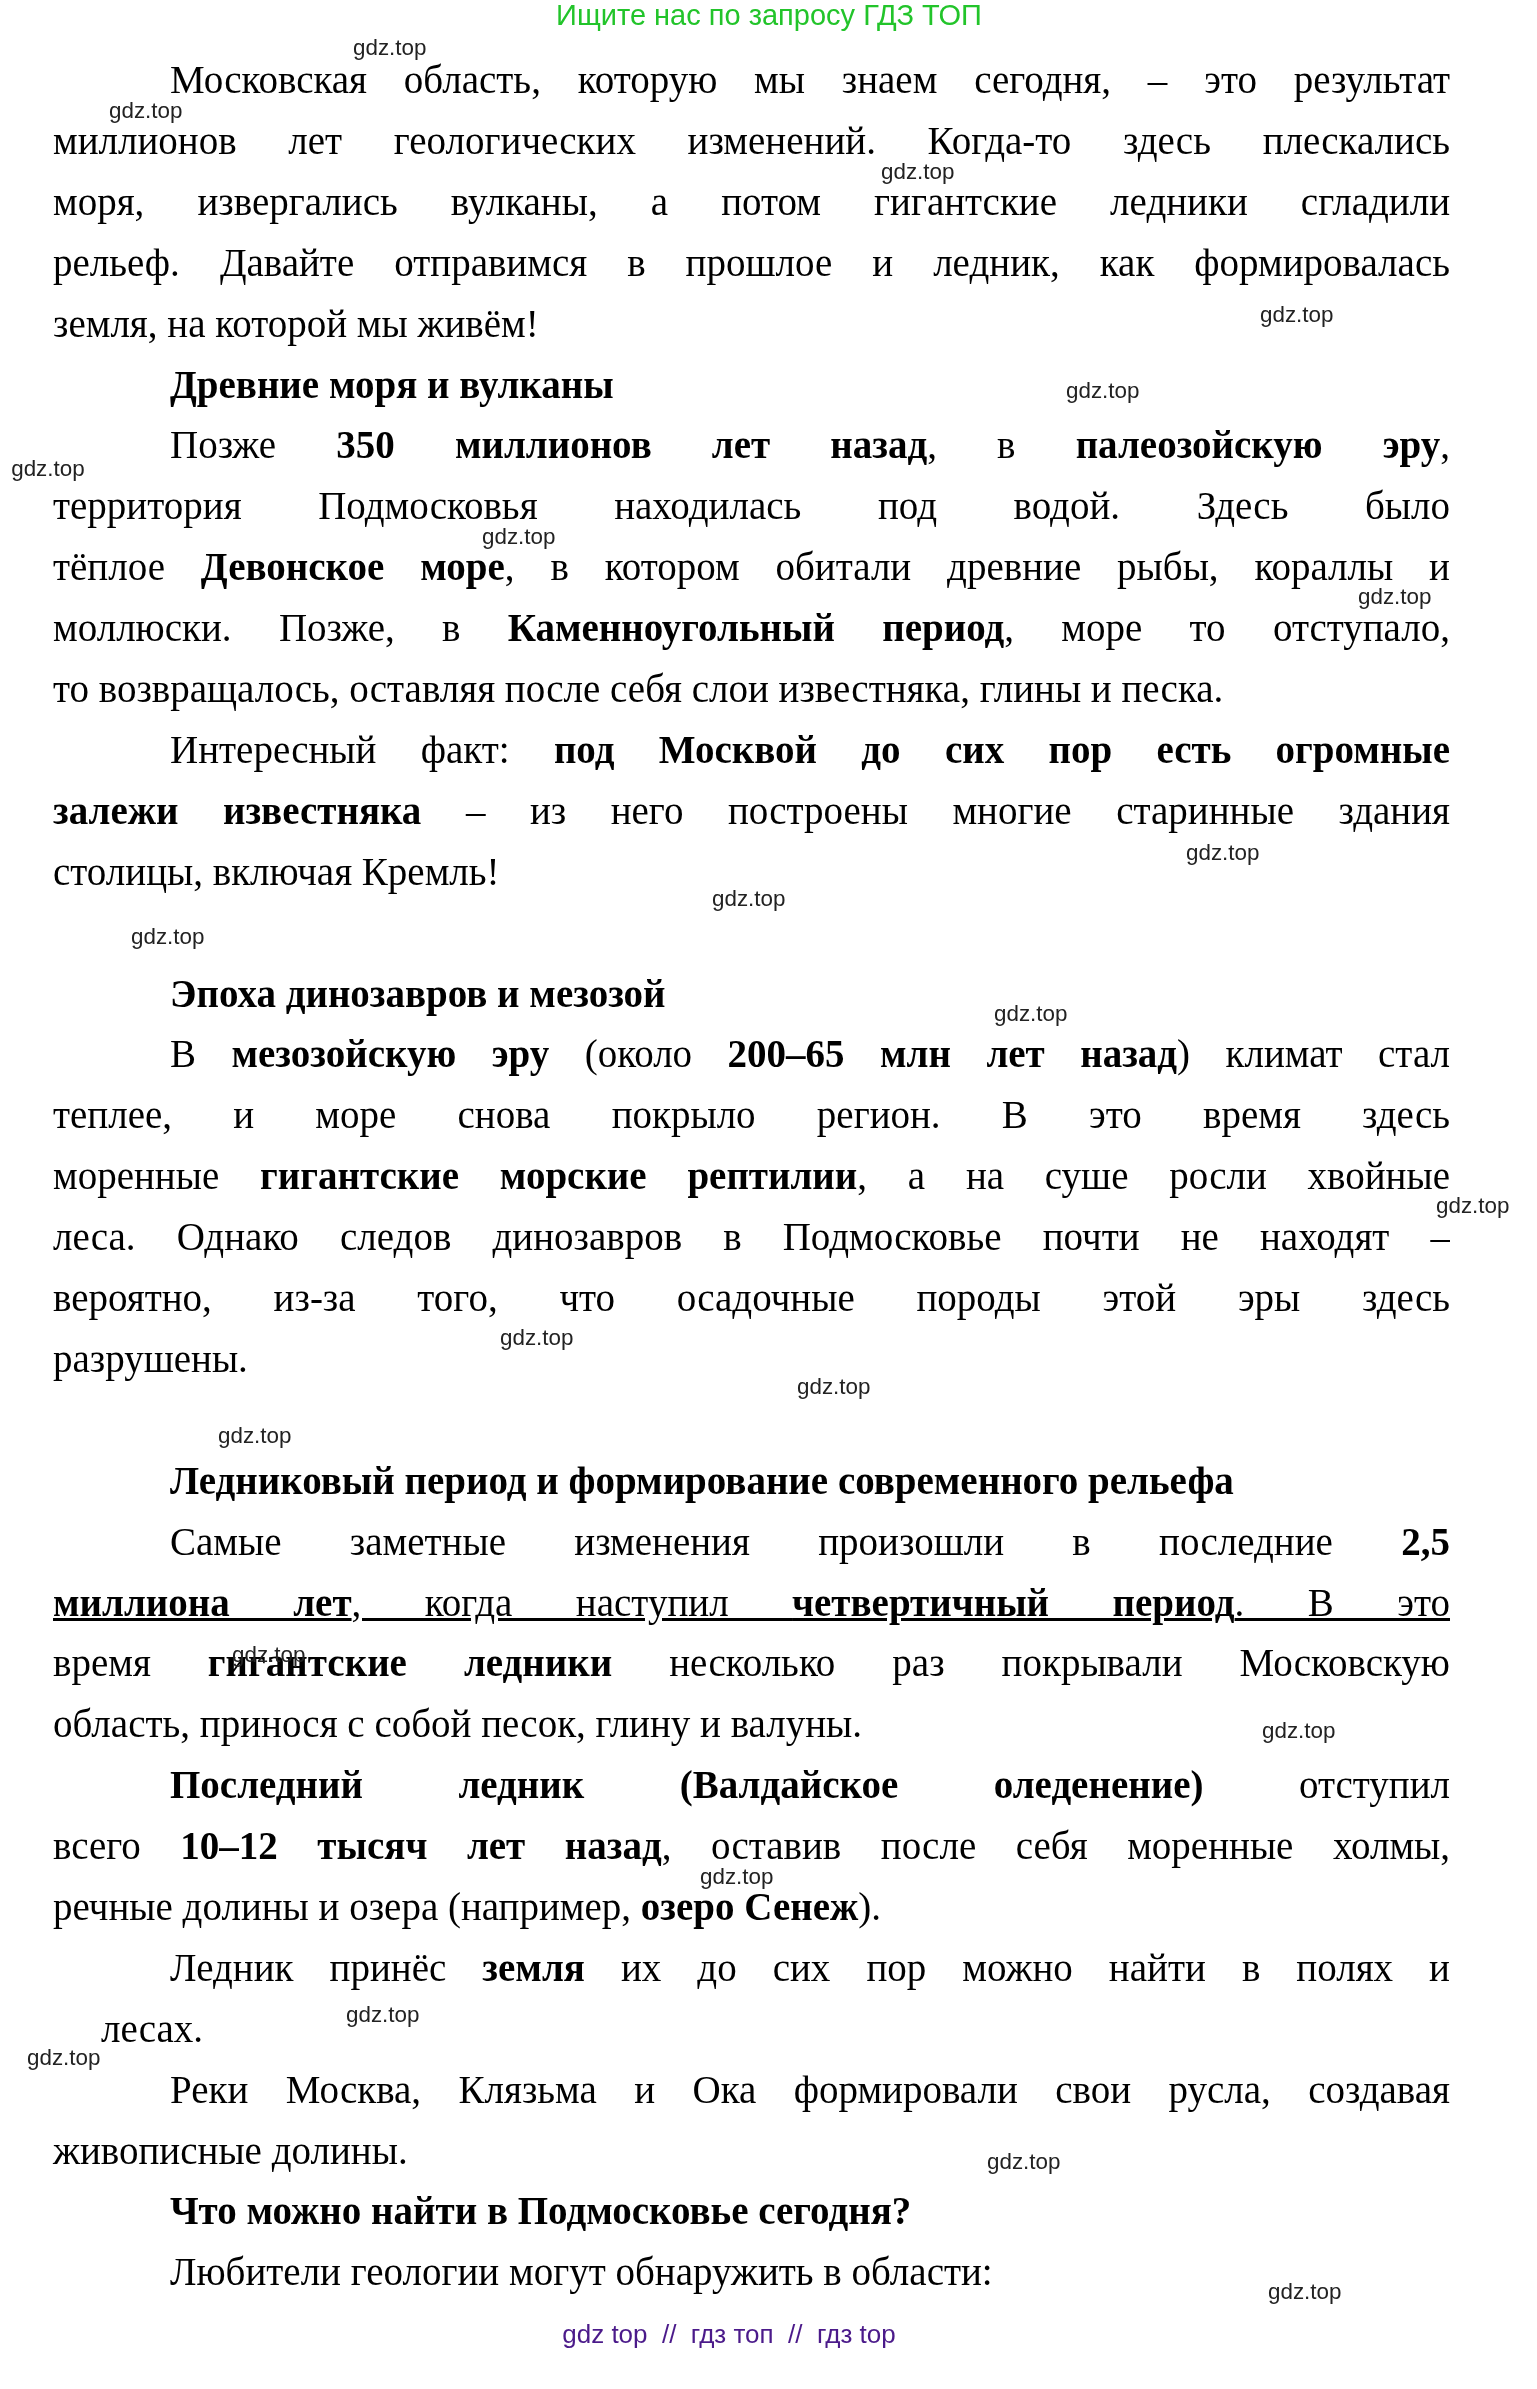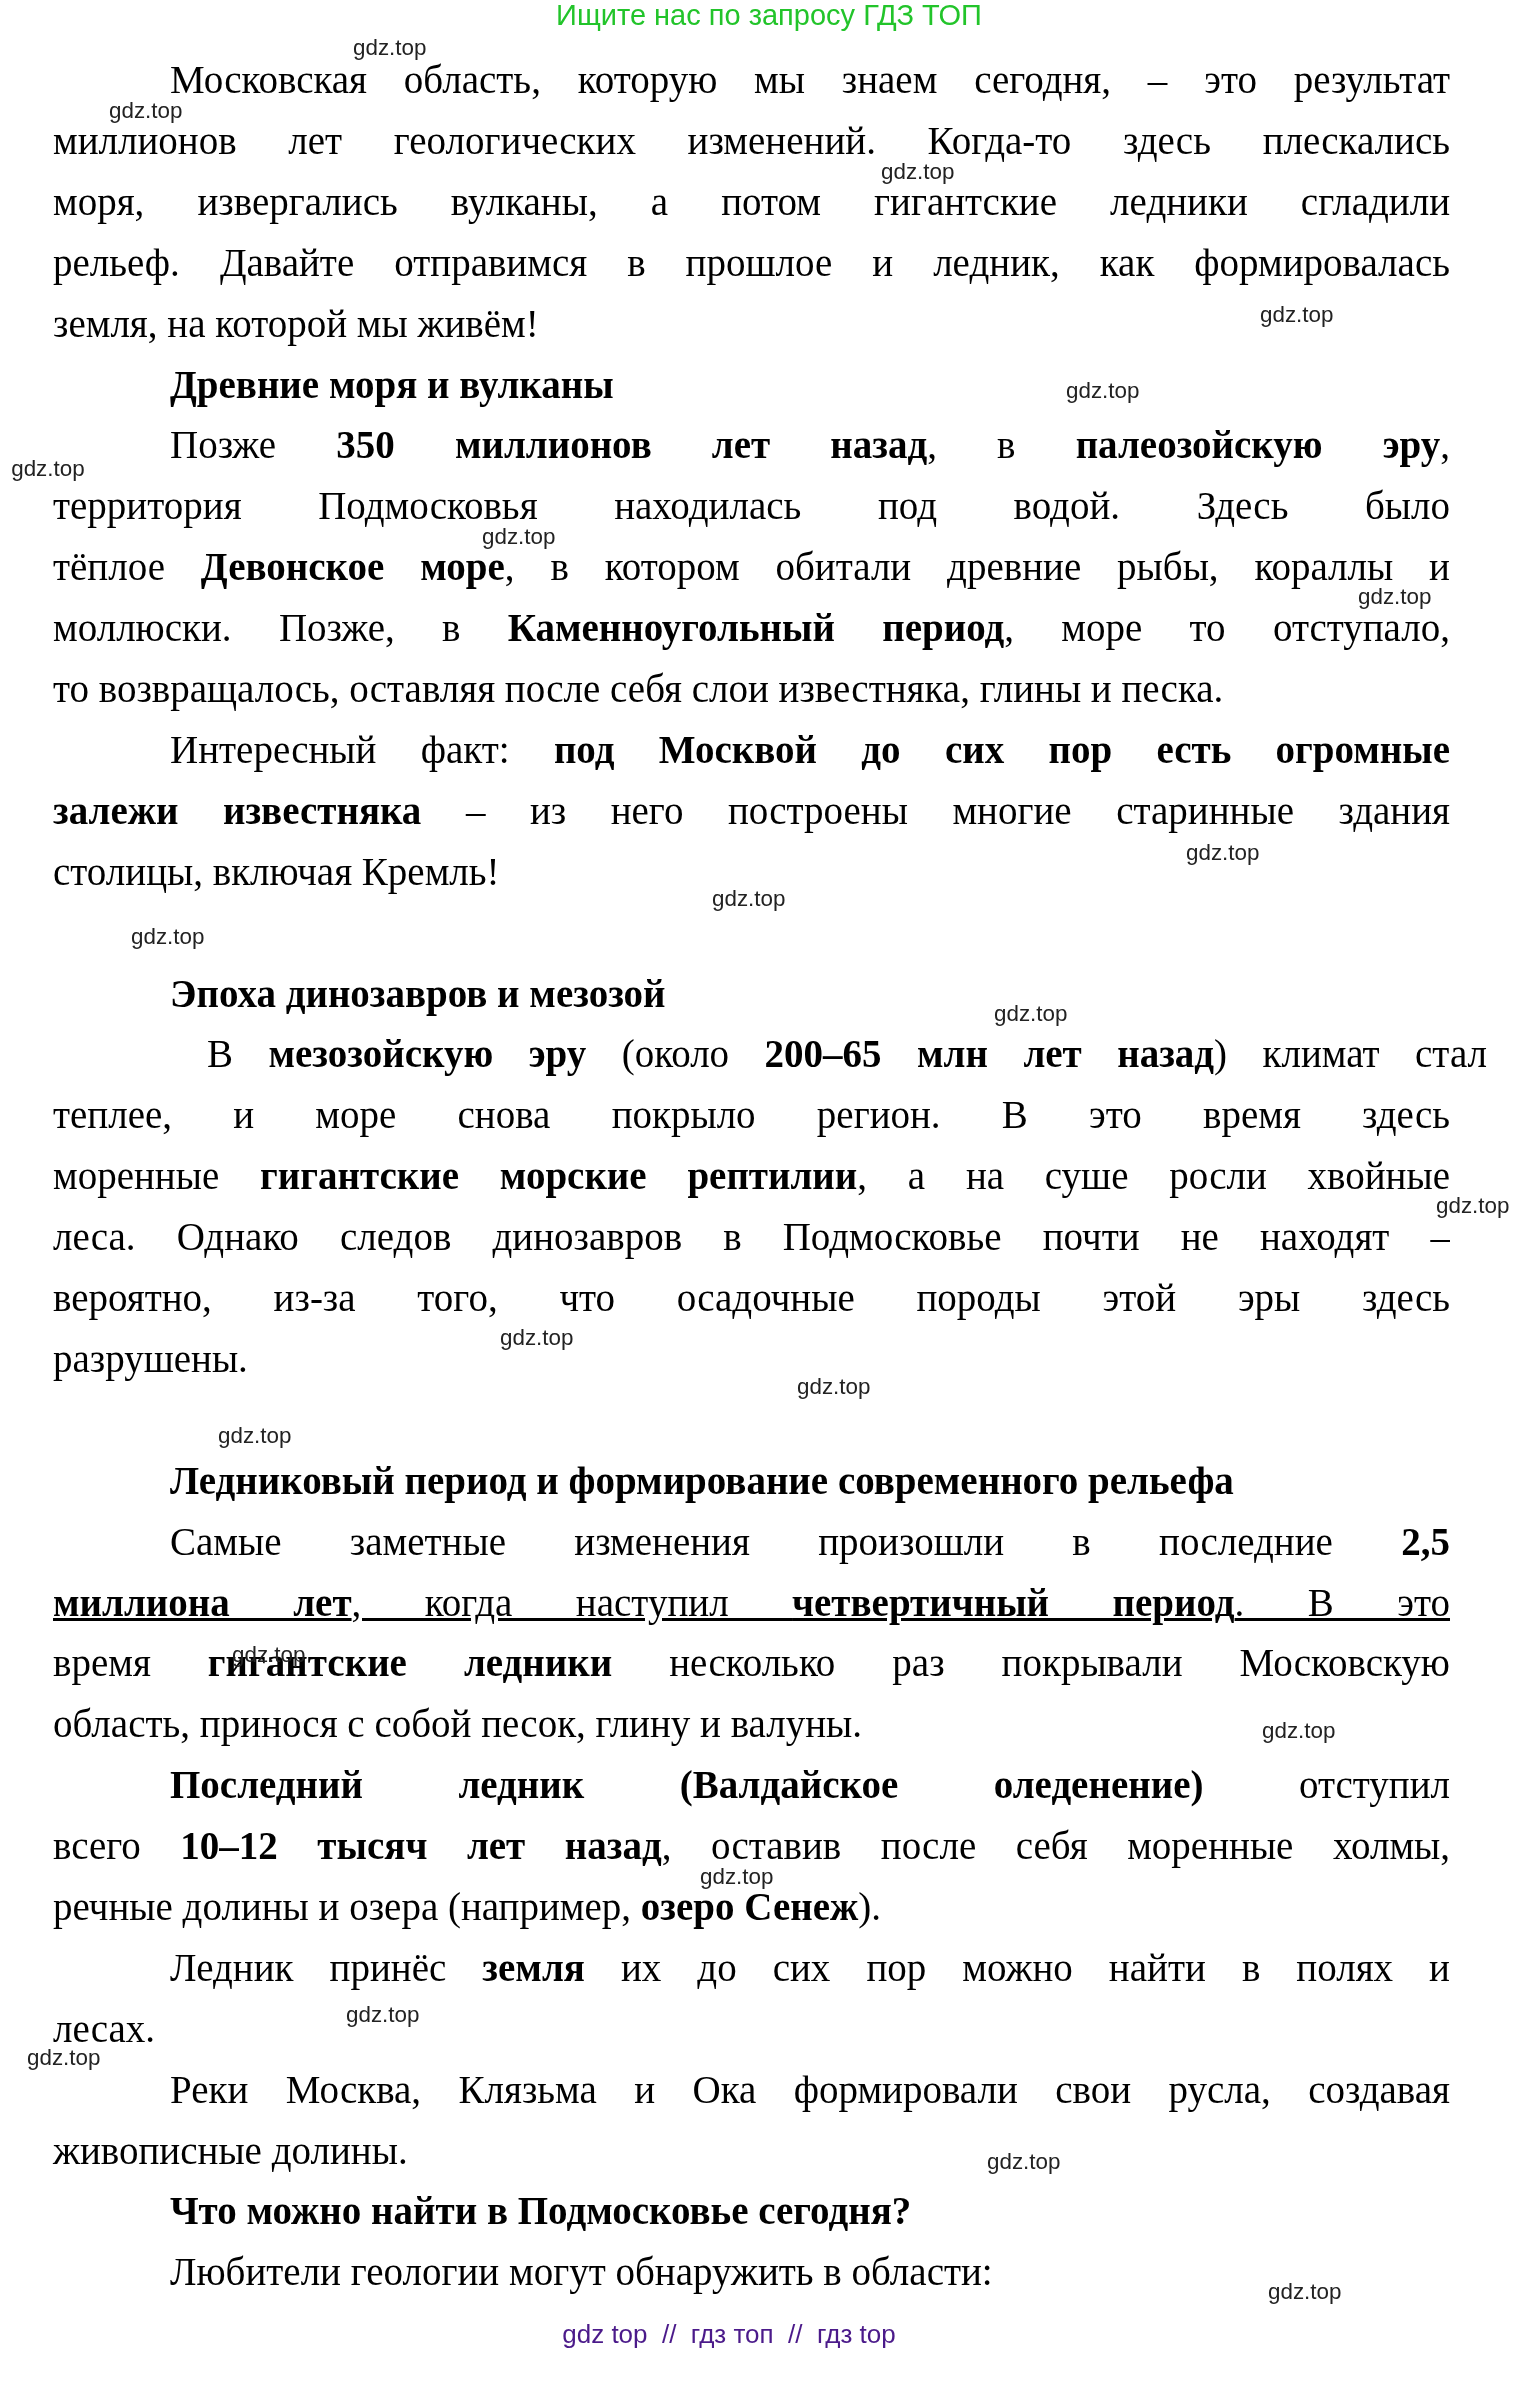--- a/index.html
+++ b/index.html
@@ -30,36 +30,36 @@
     <div class="line ind h" style="top: 361px;"><span>Древние моря и вулканы</span></div>
     <div class="line j ind" style="top: 421px;"><span>Позже </span><b>350 миллионов лет назад</b><span>, в </span><b>палеозойскую эру</b><span>,</span></div>
     <div class="line j" style="top: 482px;"><span>территория Подмосковья находилась под водой. Здесь было</span></div>
     <div class="line j" style="top: 543px;"><span>тёплое </span><b>Девонское море</b><span>, в котором обитали древние рыбы, кораллы и</span></div>
     <div class="line j" style="top: 604px;"><span>моллюски. Позже, в </span><b>Каменноугольный период</b><span>, море то отступало,</span></div>
     <div class="line" style="top: 665px;"><span>то возвращалось, оставляя после себя слои известняка, глины и песка.</span></div>
     <div class="line j ind" style="top: 726px;"><span>Интересный факт: </span><b>под Москвой до сих пор есть огромные</b></div>
     <div class="line j" style="top: 787px;"><b>залежи известняка</b><span> – из него построены многие старинные здания</span></div>
     <div class="line" style="top: 848px;"><span>столицы, включая Кремль!</span></div>
     <div class="line ind h" style="top: 970px;"><span>Эпоха динозавров и мезозой</span></div>
-    <div class="line j ind" style="top: 1030px; margin-left: 37px;"><span>В </span><b>мезозойскую эру</b><span> (около </span><b>200–65 млн лет назад</b><span>) климат стал</span></div>
+    <div class="line j ind" style="top: 1030px;"><span>В </span><b>мезозойскую эру</b><span> (около </span><b>200–65 млн лет назад</b><span>) климат стал</span></div>
     <div class="line j" style="top: 1091px;"><span>теплее, и море снова покрыло регион. В это время здесь</span></div>
     <div class="line j" style="top: 1152px;"><span>моренные </span><b>гигантские морские рептилии</b><span>, а на суше росли хвойные</span></div>
     <div class="line j" style="top: 1213px;"><span>леса. Однако следов динозавров в Подмосковье почти не находят –</span></div>
     <div class="line j" style="top: 1274px;"><span>вероятно, из-за того, что осадочные породы этой эры здесь</span></div>
     <div class="line" style="top: 1335px;"><span>разрушены.</span></div>
     <div class="line ind h" style="top: 1457px;"><span>Ледниковый период и формирование современного рельефа</span></div>
     <div class="line j ind" style="top: 1518px;"><span>Самые заметные изменения произошли в последние </span><b>2,5</b></div>
     <div class="line j" style="top: 1579px; text-decoration: underline;"><b>миллиона лет</b><span>, когда наступил </span><b>четвертичный период</b><span>. В это</span></div>
     <div class="line j" style="top: 1639px;"><span>время </span><b>гигантские ледники</b><span> несколько раз покрывали Московскую</span></div>
     <div class="line" style="top: 1700px;"><span>область, принося с собой песок, глину и валуны.</span></div>
     <div class="line j ind" style="top: 1761px;"><b>Последний ледник (Валдайское оледенение)</b><span> отступил</span></div>
     <div class="line j" style="top: 1822px;"><span>всего </span><b>10–12 тысяч лет назад</b><span>, оставив после себя моренные холмы,</span></div>
     <div class="line" style="top: 1883px;"><span>речные долины и озера (например, </span><b>озеро Сенеж</b><span>).</span></div>
     <div class="line j ind" style="top: 1944px;"><span>Ледник принёс </span><b>земля</b><span>  их до сих пор можно найти в полях и</span></div>
-    <div class="line" style="top: 2005px;"><span>лесах.</span></div>
+    <div class="line" style="top: 2005px; margin-left: 48px;"><span>лесах.</span></div>
     <div class="line j ind" style="top: 2066px;"><span>Реки Москва, Клязьма и Ока формировали свои русла, создавая</span></div>
     <div class="line" style="top: 2127px;"><span>живописные долины.</span></div>
     <div class="line ind h" style="top: 2187px;"><span>Что можно найти в Подмосковье сегодня?</span></div>
     <div class="line ind" style="top: 2248px;"><span>Любители геологии могут обнаружить в области:</span></div>
   </div>
 <div id="wms">
     <div class="wm" style="left: 353px; top: 36px;">gdz.top</div>
     <div class="wm" style="left: 109px; top: 99px;">gdz.top</div>
     <div class="wm" style="left: 881px; top: 160px;">gdz.top</div>
     <div class="wm" style="left: 1260px; top: 303px;">gdz.top</div>

